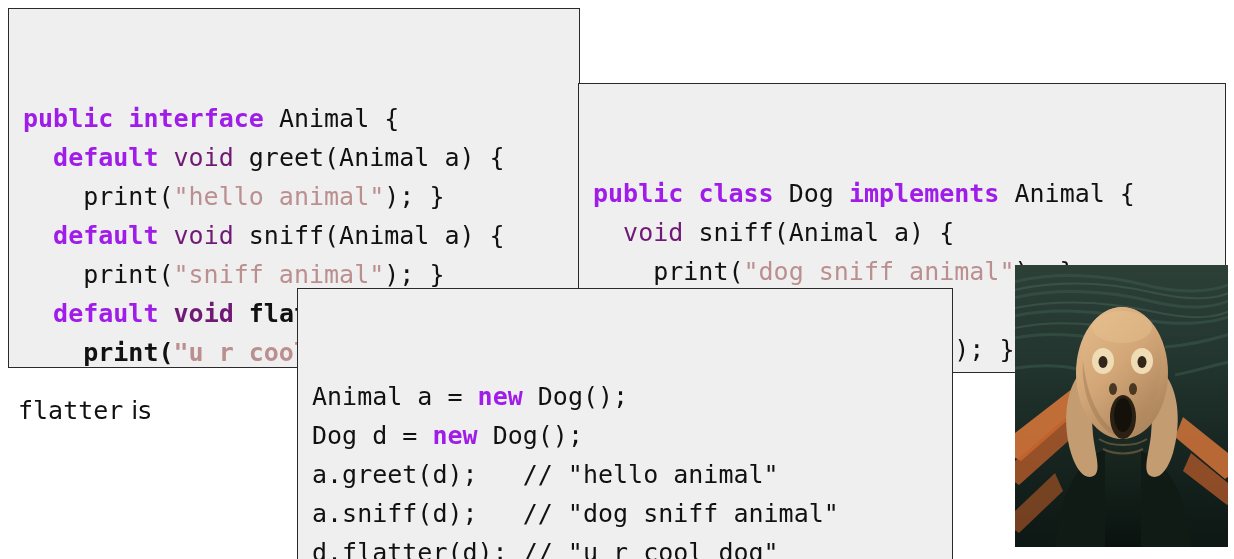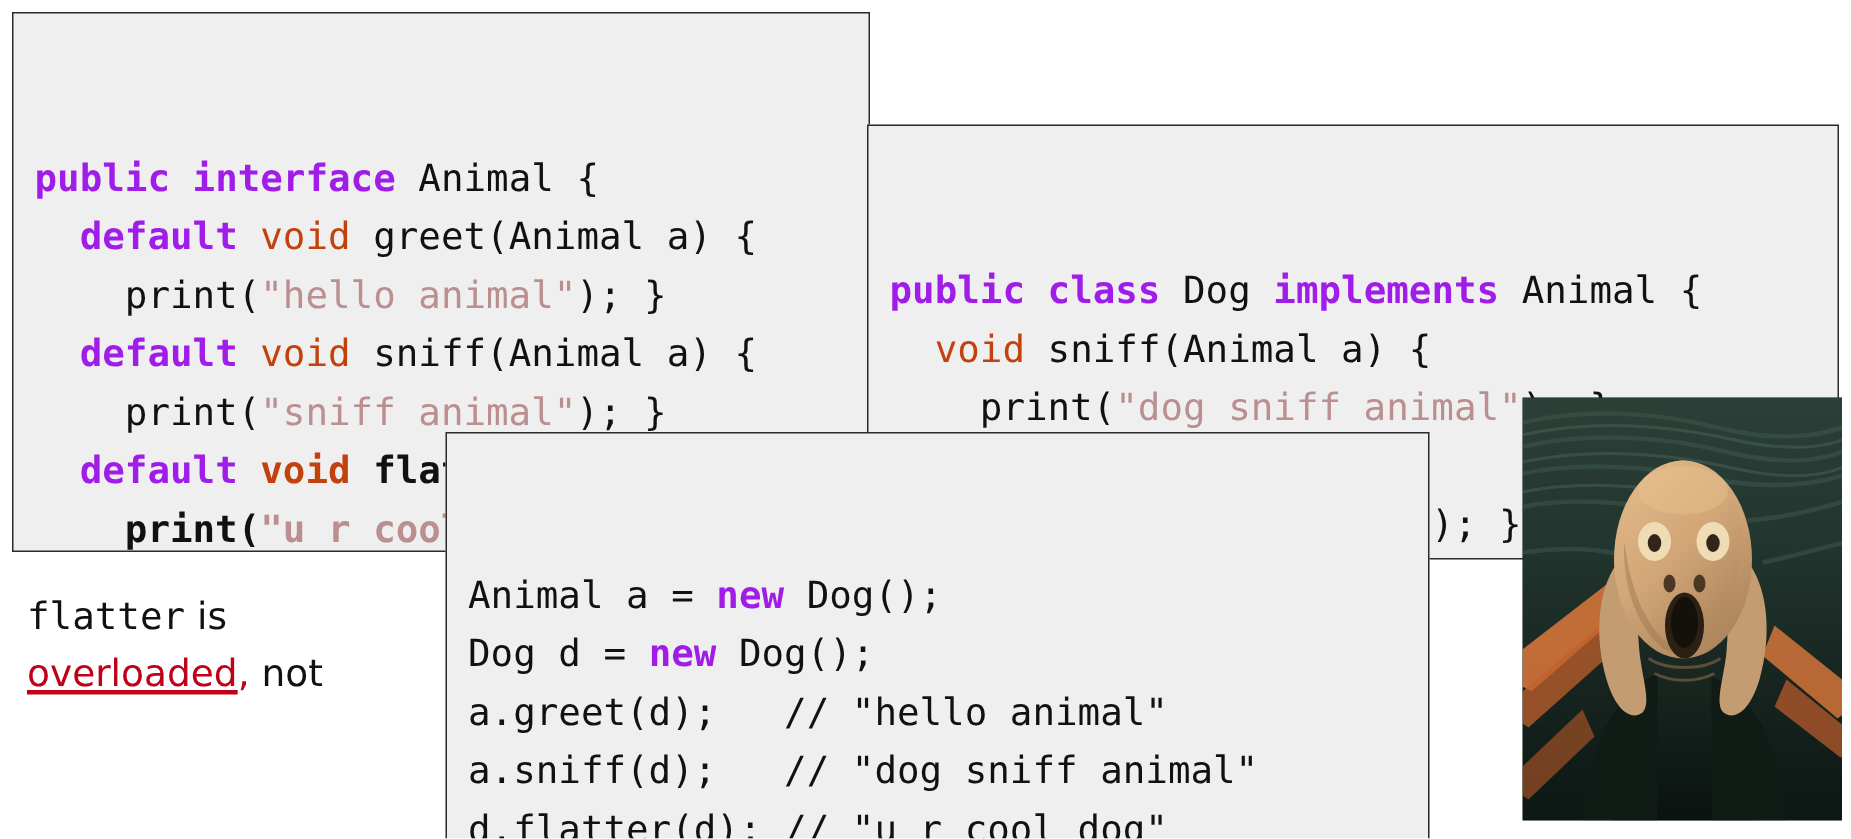--- a/index.html
+++ b/index.html
@@ -31,21 +31,21 @@
 
   
   #panel-interface { left: 8px;   top: 8px;   width: 572px; height: 360px; padding: 12px 0 0 14px; z-index: 1; }
   #panel-class     { left: 578px; top: 83px;  width: 648px; height: 290px; padding: 12px 0 0 14px; z-index: 2; }
   #panel-usage     { left: 297px; top: 288px; width: 656px; height: 300px; padding: 10px 0 4px 14px; z-index: 4; }
 
   .code-line { display: block; height: 39px; }
 
   
   .kw   { color: #a01ce8; font-weight: bold; }
-  .type { color: #c2410c; }
+  .type { color: #701a75; }
   .str  { color: #bb8f8f; }
   .plain{ color: #111111; }
   .b    { font-weight: bold; }
 
   
   #scream-picture {
     position: absolute;
     left: 1015px;
     top: 265px;
     width: 213px;
@@ -161,16 +161,15 @@
       </g>
     </svg>
   </div>
 
   <div class="code-panel" id="panel-usage">
     <div class="code-body"><span class="code-line"><span class="plain">Animal a = </span><span class="kw">new</span><span class="plain"> Dog();</span></span><span class="code-line"><span class="plain">Dog d = </span><span class="kw">new</span><span class="plain"> Dog();</span></span><span class="code-line"><span class="plain">a.greet(d);   // "hello animal"</span></span><span class="code-line"><span class="plain">a.sniff(d);   // "dog sniff animal"</span></span><span class="code-line"><span class="plain">d.flatter(d); // "u r cool dog"</span></span></div>
   </div>
 
   <div id="annotation">
     <span class="ann-line"><span class="mono">flatter</span><span> is</span></span>
-    <span class="ann-line"><span class="red-ul">overloaded</span><span class="red">,</span><span> not</span></span>
   </div>
 
 </div>
 
 </body></html>

